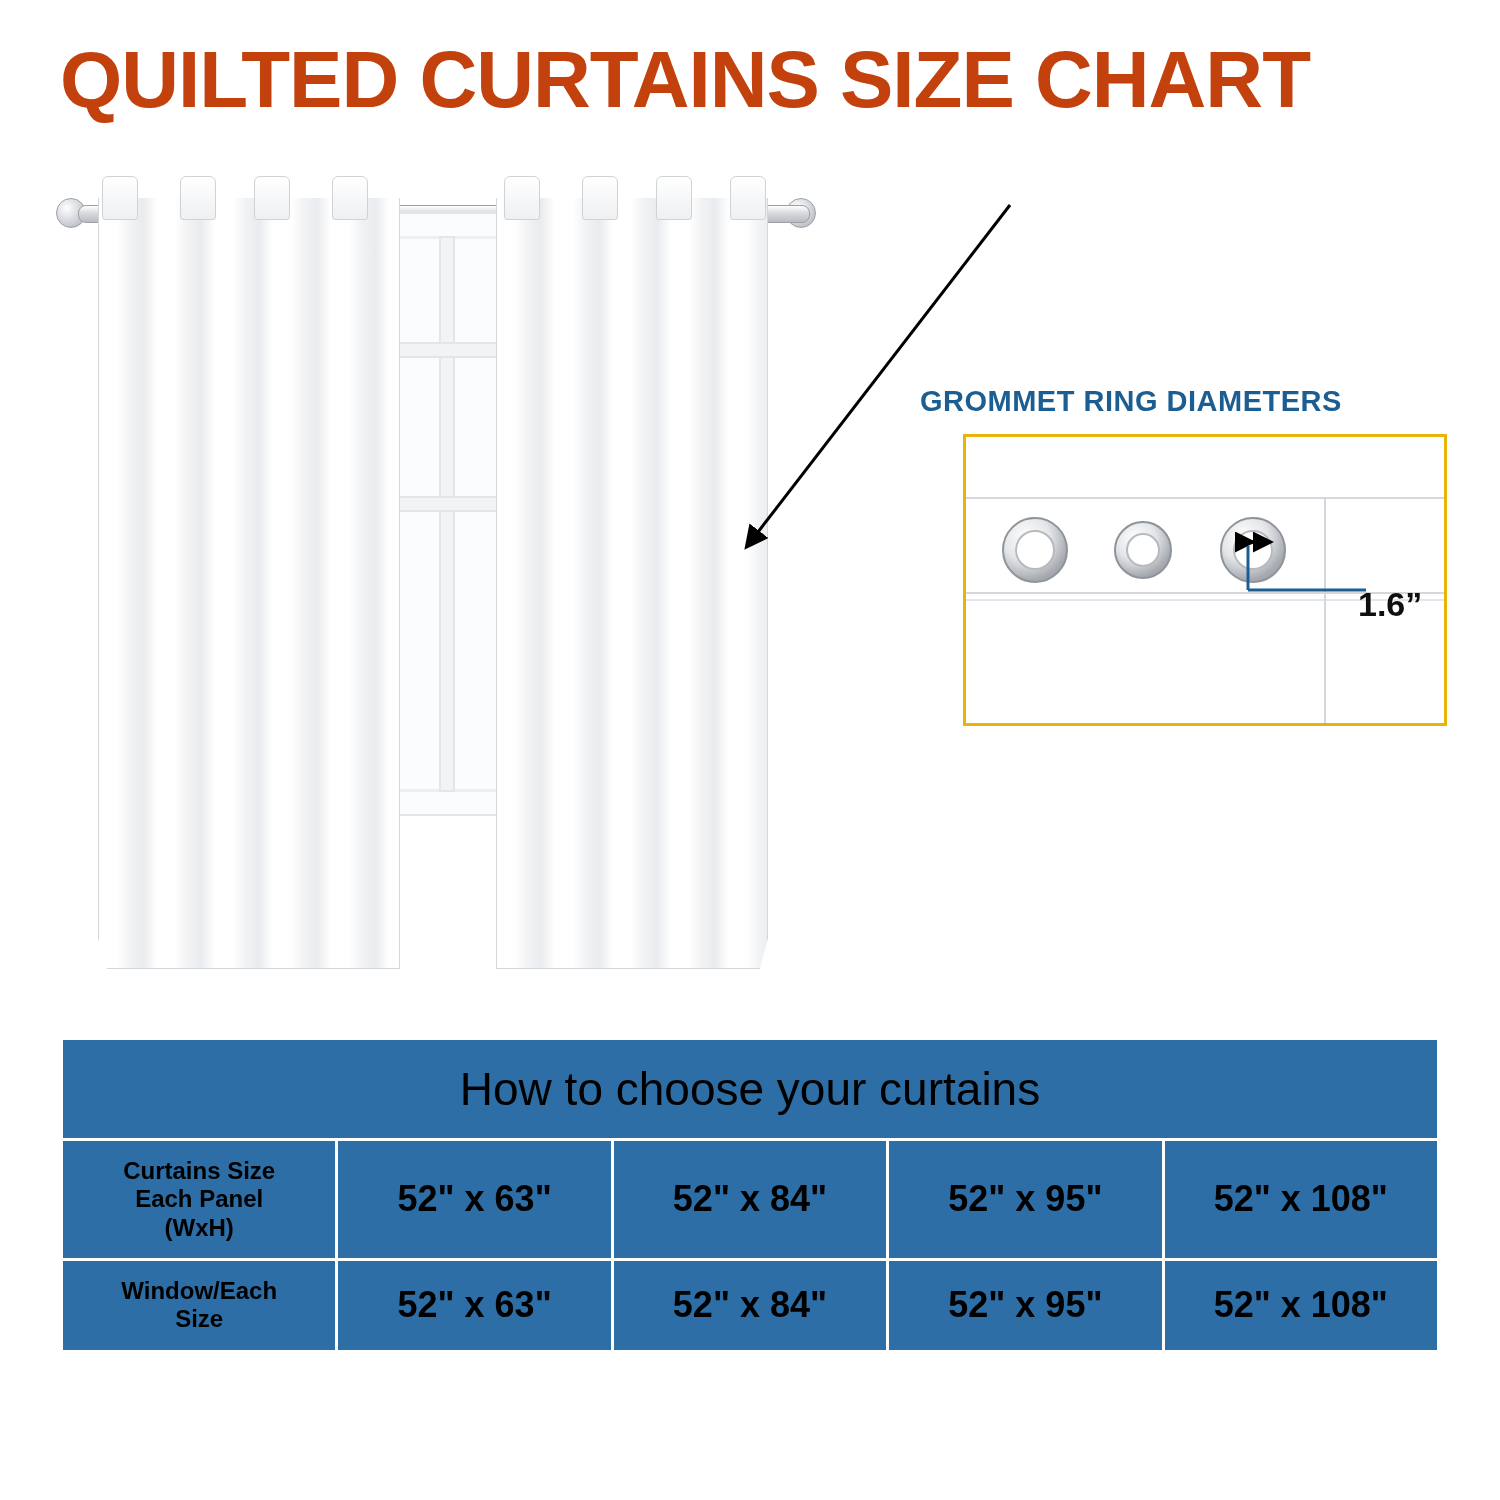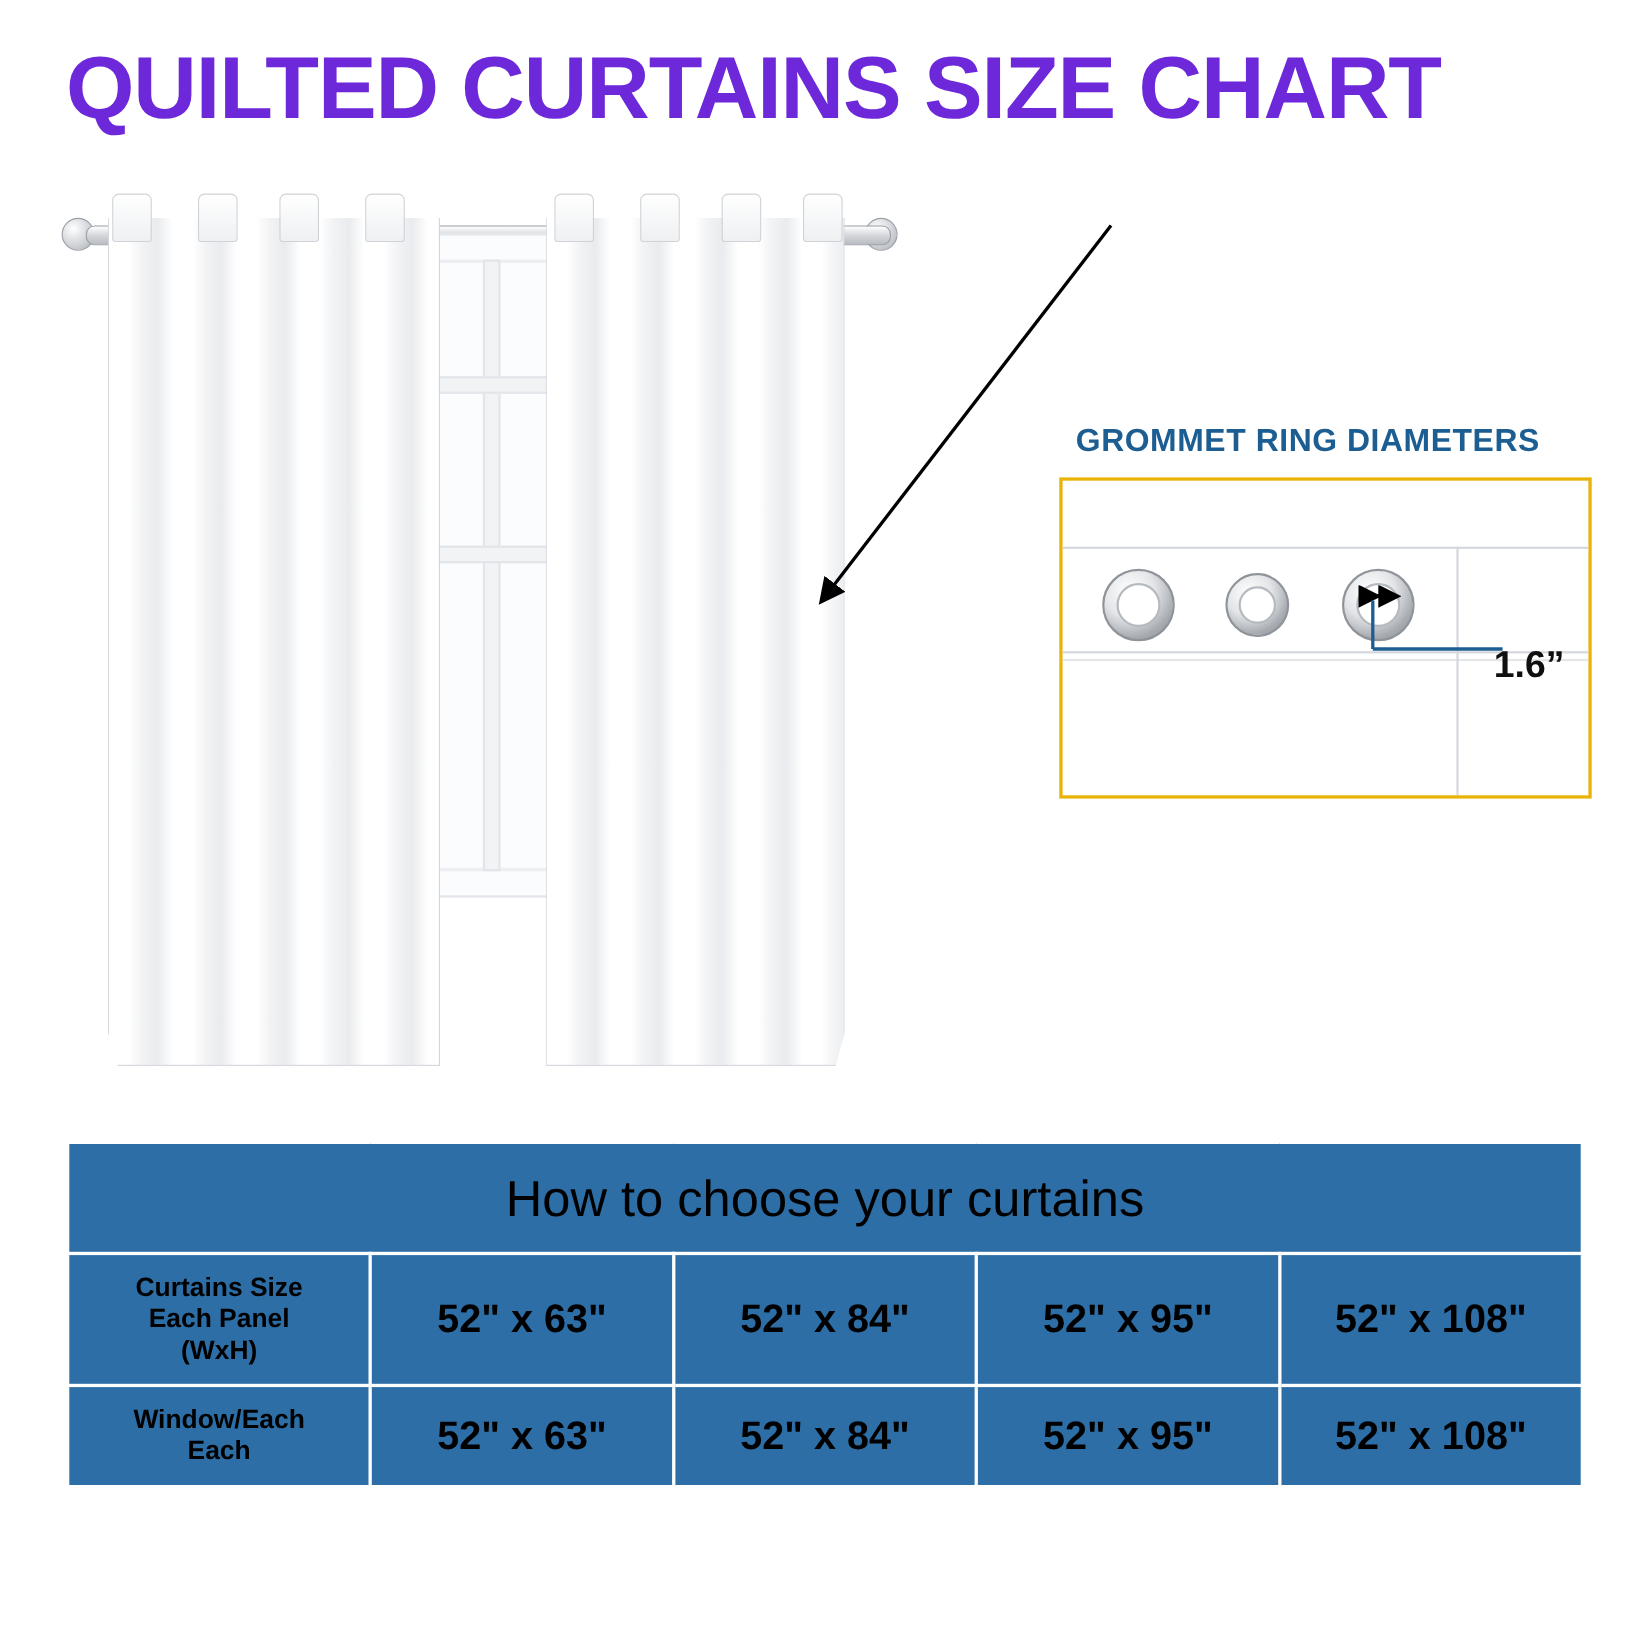--- a/index.html
+++ b/index.html
@@ -16,21 +16,21 @@
   }
 
   
   .title {
     position: absolute;
     left: 60px;
     top: 34px;
     font-size: 80px;
     font-weight: bold;
     letter-spacing: -1px;
-    color: #6d28d9;
+    color: #c2410c;
     white-space: nowrap;
   }
 
   
   .illustration {
     position: absolute;
     left: 0;
     top: 150px;
     width: 1500px;
     height: 880px;
@@ -130,21 +130,21 @@
     position: absolute;
     left: 700px;
     top: 40px;
     width: 320px;
     height: 400px;
   }
 
   
   .grommet-title {
     position: absolute;
-    left: 978px;
+    left: 920px;
     top: 385px;
     font-size: 29px;
     font-weight: bold;
     color: #1d5e92;
     letter-spacing: 0.5px;
   }
   .grommet-box {
     position: absolute;
     left: 963px;
     top: 434px;
@@ -321,21 +321,21 @@
       <span>(WxH)</span>
     </td>
     <td class="value">52" x 63"</td>
     <td class="value">52" x 84"</td>
     <td class="value">52" x 95"</td>
     <td class="value">52" x 108"</td>
   </tr>
   <tr>
     <td class="rowlabel">
       <span>Window/Each</span><br>
-      <span>Each</span>
+      <span>Size</span>
     </td>
     <td class="value">52" x 63"</td>
     <td class="value">52" x 84"</td>
     <td class="value">52" x 95"</td>
     <td class="value">52" x 108"</td>
   </tr>
 </tbody>
   </table>
 
 </body></html>

